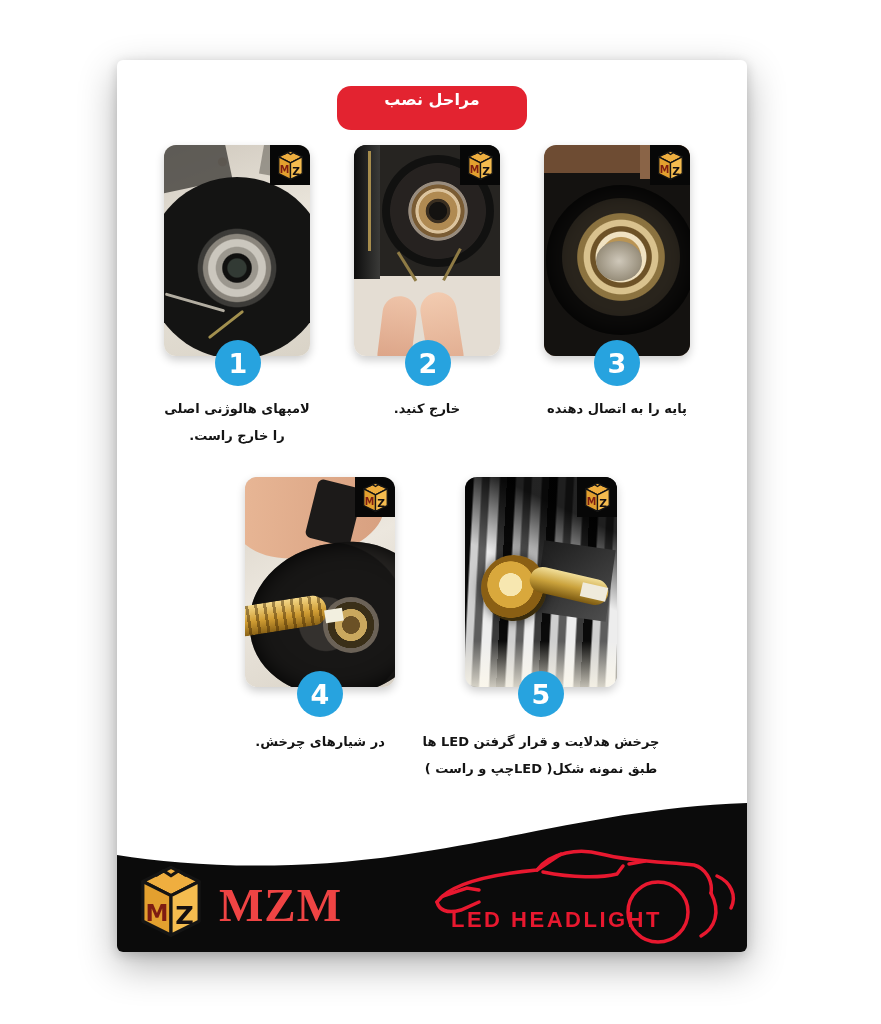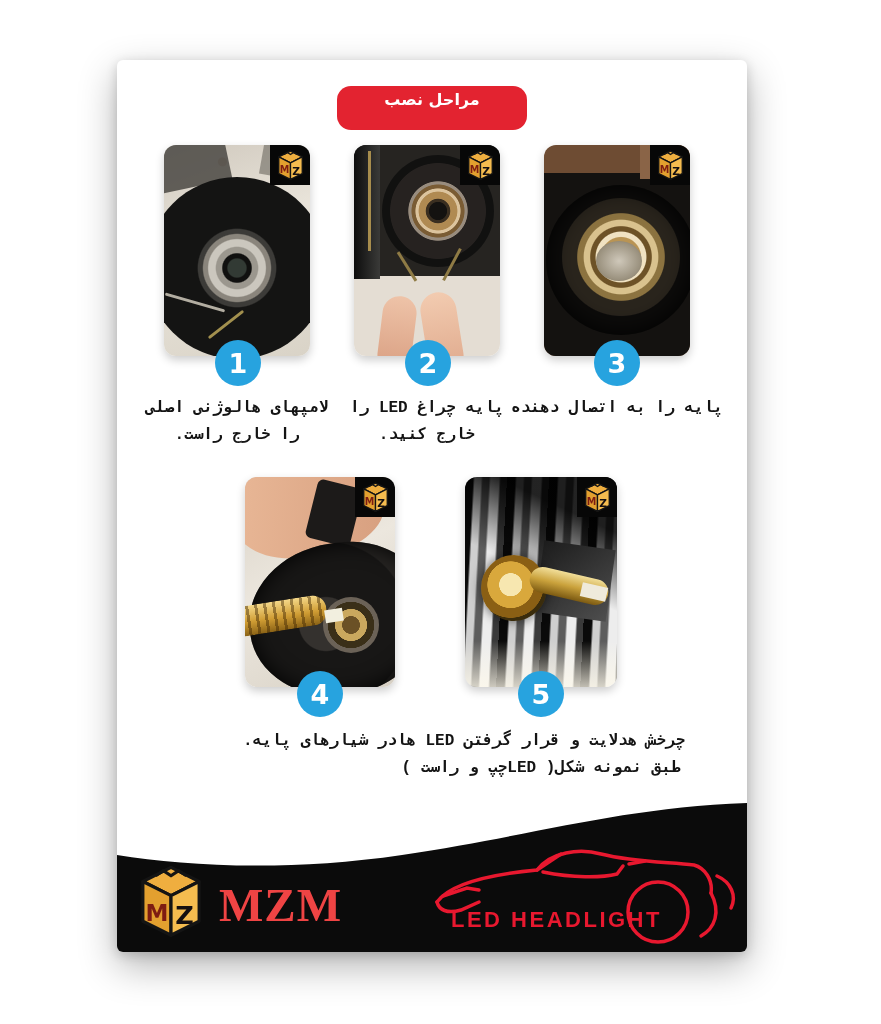--- a/index.html
+++ b/index.html
@@ -107,21 +107,21 @@
     position:absolute;width:46px;height:46px;border-radius:50%;
     background:#27A3DF;color:#fff;font-size:27px;font-weight:bold;
     display:flex;align-items:center;justify-content:center;
     font-family:"DejaVu Sans",sans-serif;
   }
   .c1{left:98px;top:280px;} .c2{left:288px;top:280px;} .c3{left:477px;top:280px;}
   .c4{left:180px;top:611px;} .c5{left:401px;top:611px;}
   
   .caption{
     position:absolute;direction:rtl;text-align:center;color:#141414;
-    font-size:16px;font-weight:bold;line-height:27px;font-family:Liberation Mono, monospace;
+    font-size:13px;font-weight:bold;line-height:27px;
   }
   .cap1{left:10px;top:335px;width:220px;}
   .cap2{left:200px;top:335px;width:220px;}
   .cap3{left:390px;top:335px;width:220px;}
   .cap4{left:93px;top:668px;width:220px;}
   .cap5{left:274px;top:668px;width:300px;}
   
   .footer-wave{position:absolute;left:0;top:740px;width:630px;height:152px;}
   .footer-cube{position:absolute;left:22px;top:804px;width:64px;height:76px;}
   .footer-brand{
@@ -179,21 +179,20 @@
     <div class="f1"></div>
     <div class="f2"></div>
     <div class="wm">
         <svg viewBox="0 0 100 116">
           <use href="#mzcube"></use>
         </svg>
       </div>
   </div>
   <div class="step-circle c2">2</div>
   <div class="caption cap2">
-    <div>پایه چراغ LED را</div>
     <div>خارج کنید.</div>
   </div>
 
   <div class="photo p3">
     <div class="body"></div>
     <div class="shade"></div>
     <div class="ring"></div>
     <div class="hole"></div>
     <div class="wm">
         <svg viewBox="0 0 100 116">
@@ -214,21 +213,21 @@
     <div class="bulb"></div>
     <div class="chip"></div>
     <div class="wm">
         <svg viewBox="0 0 100 116">
           <use href="#mzcube"></use>
         </svg>
       </div>
   </div>
   <div class="step-circle c4">4</div>
   <div class="caption cap4">
-    <div>در شیارهای پایه.</div>
+    <div>در شیارهای چرخش.</div>
   </div>
 
   <div class="photo p5">
     <div class="darktop"></div>
     <div class="block"></div>
     <div class="basering"></div>
     <div class="tube"></div>
     <div class="chip"></div>
     <div class="glowbottom"></div>
     <div class="wm">

